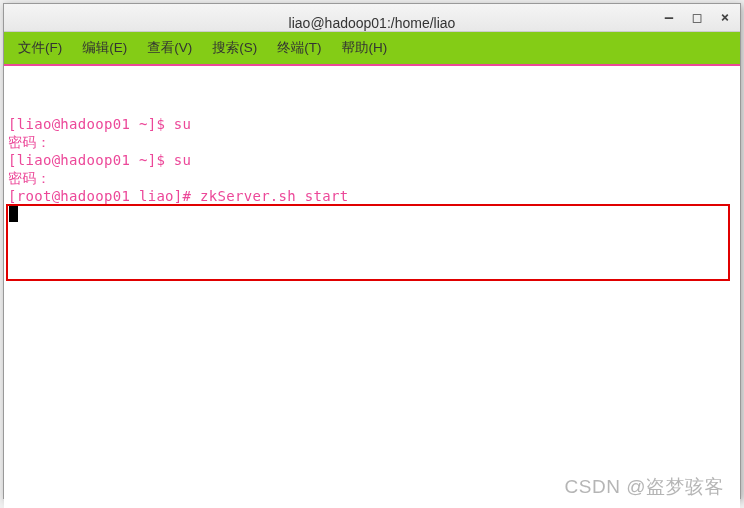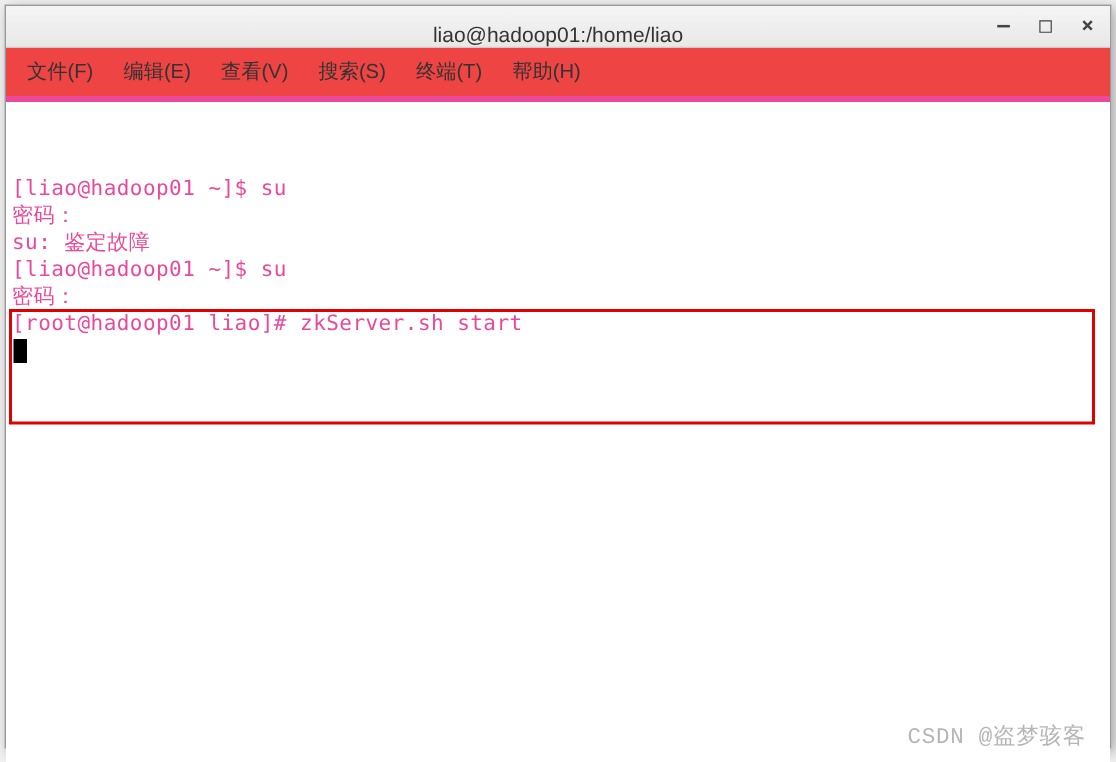--- a/index.html
+++ b/index.html
@@ -52,22 +52,22 @@
       align-items: center;
       justify-content: center;
       font-size: 14px;
       color: #444;
       cursor: pointer;
       font-family: monospace;
       font-weight: bold;
     }
     .menubar {
       height: 28px;
-      background: #ef4444;
-      border-bottom: 4px solid #ec4899;
+      background: #84cc16;
+      border-bottom: 2px solid #ec4899;
       display: flex;
       align-items: center;
       padding: 16px 4px;
     }
     .menu-item {
       padding: 2px 10px;
       font-size: 13.5px;
       color: #333;
       cursor: pointer;
     }
@@ -98,23 +98,23 @@
       width: 9px;
       height: 16px;
       background: #000;
       vertical-align: text-bottom;
       margin-left: 1px;
     }
     .watermark {
       position: absolute;
       right: 20px;
       bottom: 8px;
-      font-size: 15px;
+      font-size: 19px;
       color: rgba(120,120,120,0.55);
-      font-family: Liberation Mono, monospace;
+      font-family: Liberation Sans, sans-serif;
       letter-spacing: 0.5px;
     }
   </style>
 </head>
 <body>
 
 <div class="window">
   <div class="titlebar">
     <span class="title-text">liao@hadoop01:/home/liao</span>
     <div class="window-controls">
@@ -127,21 +127,20 @@
     <div class="menu-item">文件(F)</div>
     <div class="menu-item">编辑(E)</div>
     <div class="menu-item">查看(V)</div>
     <div class="menu-item">搜索(S)</div>
     <div class="menu-item">终端(T)</div>
     <div class="menu-item">帮助(H)</div>
   </div>
   <div class="terminal">
     <div class="line">[liao@hadoop01 ~]$ su</div>
     <div class="line">密码：</div>
-    <div class="line">su: 鉴定故障</div>
     <div class="line">[liao@hadoop01 ~]$ su</div>
     <div class="line">密码：</div>
     <div class="line">[root@hadoop01 liao]# zkServer.sh start</div>
     <div class="line"><span class="cursor-block"></span></div>
 
     <div class="highlight-box" style="left:2px; top:95px; width:724px; height:77px;"></div>
   </div>
 </div>
 
 <div class="watermark">CSDN @盗梦骇客</div>

